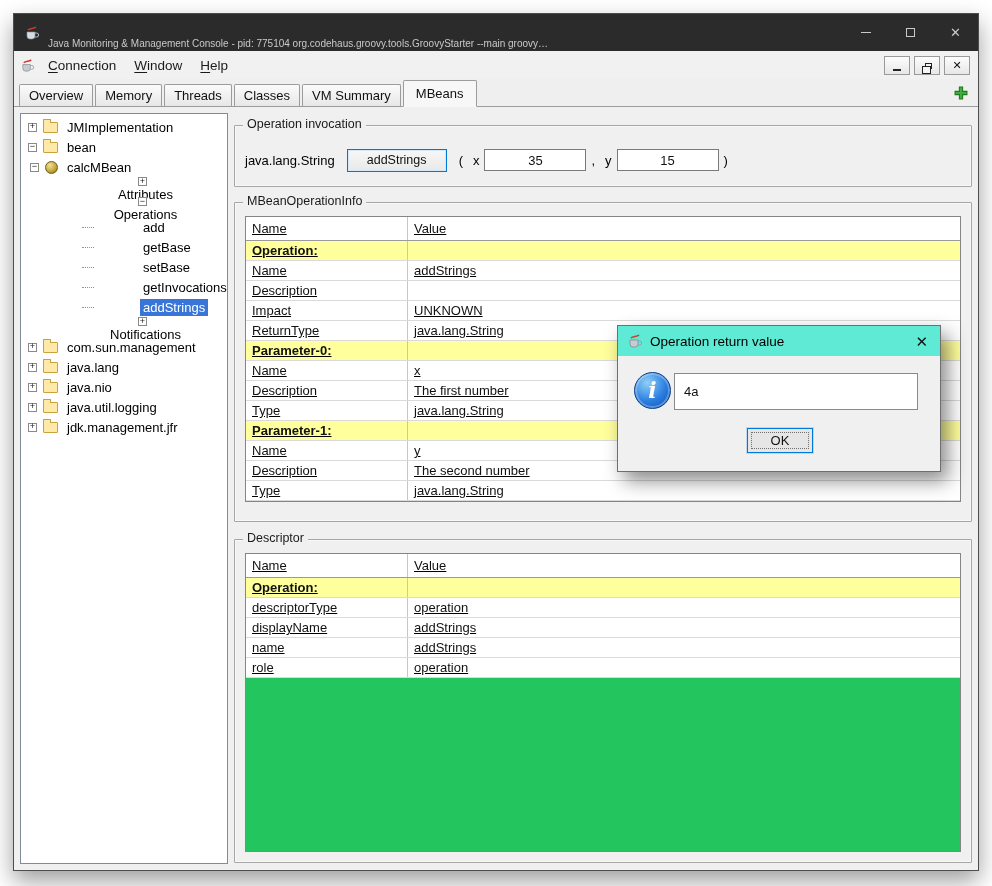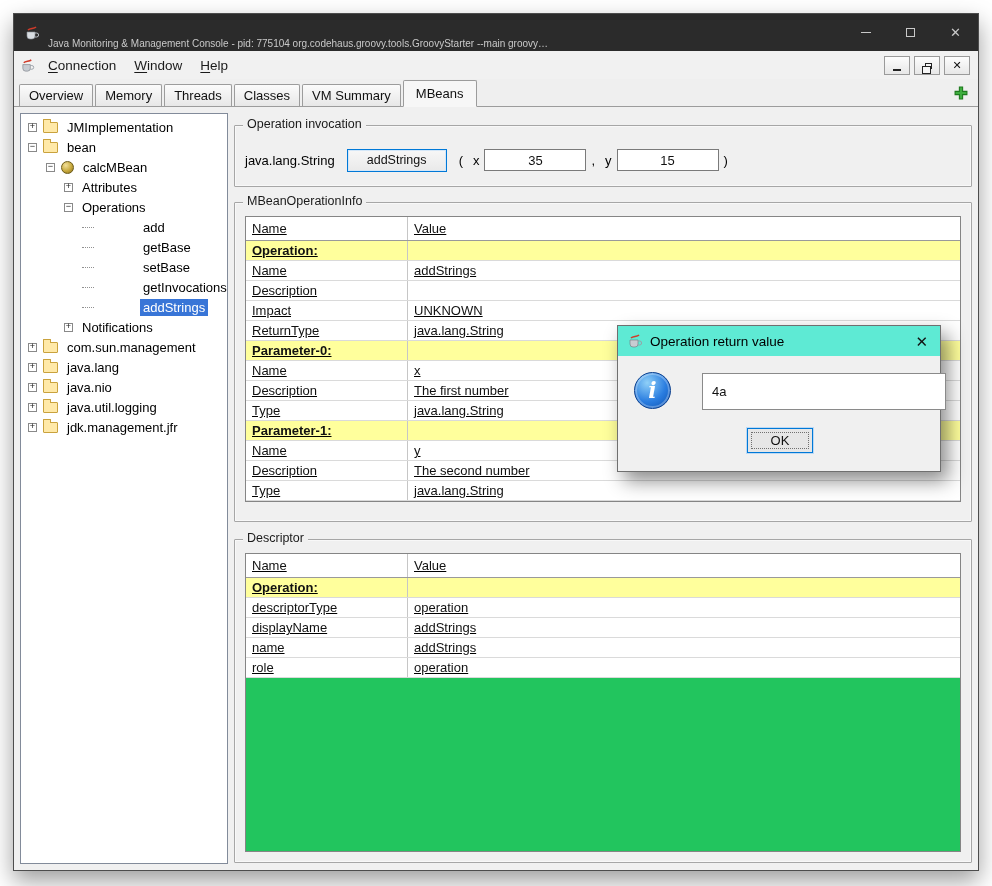--- a/index.html
+++ b/index.html
@@ -43,21 +43,21 @@
     background:linear-gradient(#fbfbfb,#e7e7e7);margin-right:2px;font-size:13px;border-radius:2px 2px 0 0;color:#111;}
   .tab.active{height:27px;background:#f7f7f7;margin-bottom:-1px;border-bottom:1px solid #f7f7f7;padding:0 12px;}
   .plus-ico{position:absolute;right:10px;top:7px;display:flex;}
 
   
   .content{flex:1;display:flex;gap:6px;padding:6px;background:#f0f0f0;min-height:0;}
 
   
   .treepanel{width:208px;flex:none;background:#fff;border:1px solid #828b9a;overflow:hidden;padding-top:3px;}
   .trow{display:flex;align-items:center;height:20px;font-size:13px;color:#000;white-space:nowrap;}
-  .lvl0{padding-left:7px;}.lvl1{padding-left:25px;text-align:center;}.lvl2{padding-left:43px;}.lvl3{padding-left:61px;gap:41px;}
+  .lvl0{padding-left:7px;}.lvl1{padding-left:9px;text-align:center;}.lvl2{padding-left:43px;flex-direction:column;}.lvl3{padding-left:61px;gap:41px;}
   .exp{width:9px;height:9px;border:1px solid #898989;background:#fff;flex:none;display:flex;align-items:center;
     justify-content:center;font-size:9px;line-height:1;color:#222;margin-right:6px;}
   .exp.plus::before{content:"+";margin-top:-1px;}
   .exp.minus::before{content:"−";margin-top:-1px;}
   .leafline{width:12px;height:1px;border-top:1px dotted #909090;margin-right:5px;flex:none;}
   .ico-folder{width:15px;height:11px;background:#ffe9a8;border:1px solid #c9a23d;border-radius:1px;margin-right:6px;position:relative;flex:none;}
   .ico-folder::before{content:"";position:absolute;left:-1px;top:-4px;width:6px;height:3px;background:#ffe9a8;
     border:1px solid #c9a23d;border-bottom:none;border-radius:1px 1px 0 0;}
   .ico-mbean{width:13px;height:13px;border-radius:50%;margin-right:6px;flex:none;border:1px solid #6b5a17;
     background:radial-gradient(circle at 35% 30%,#f2e09a,#c7a93e 55%,#8a6d16);}
@@ -97,21 +97,21 @@
   .dlg-title{height:30px;background:#5eead4;display:flex;align-items:center;padding:0 9px;flex:none;font-size:13.5px;color:#000;}
   .dlg-title .app-ico{margin-right:7px;}
   .dlg-title-text{flex:1;}
   .dlg-close{font-size:15px;color:#111;padding:0 3px;line-height:1;}
   .dlg-body{flex:1;position:relative;}
   .info-ico{position:absolute;left:16px;top:16px;width:37px;height:37px;border-radius:50%;
     background:radial-gradient(circle at 35% 28%,#8fd0f8,#2a7de0 55%,#0b4fae);border:1px solid #0a3f8e;
     box-shadow:inset 0 0 0 2px rgba(255,255,255,.28);}
   .info-ico::before{content:"i";position:absolute;left:0;right:0;top:4px;text-align:center;color:#fff;
     font:italic bold 22px "DejaVu Serif",serif;}
-  .dlg-field{position:absolute;left:84px;top:17px;width:244px;height:37px;border:1px solid #8a8a8a;background:#fff;
+  .dlg-field{position:absolute;left:56px;top:17px;width:244px;height:37px;border:1px solid #8a8a8a;background:#fff;
     font:13px "Liberation Sans",sans-serif;padding:0 9px;color:#111;}
   .dlg-ok{position:absolute;left:129px;top:72px;width:66px;height:25px;background:#e6e6e6;border:1px solid var(--accent);
     box-shadow:0 0 0 1px #bcd9f4;font:13px "Liberation Sans",sans-serif;color:#111;}
   .dlg-ok::after{content:"";position:absolute;inset:3px;border:1px dotted #707070;}
 </style>
 </head>
 <body>
 
 <div class="window">
 

